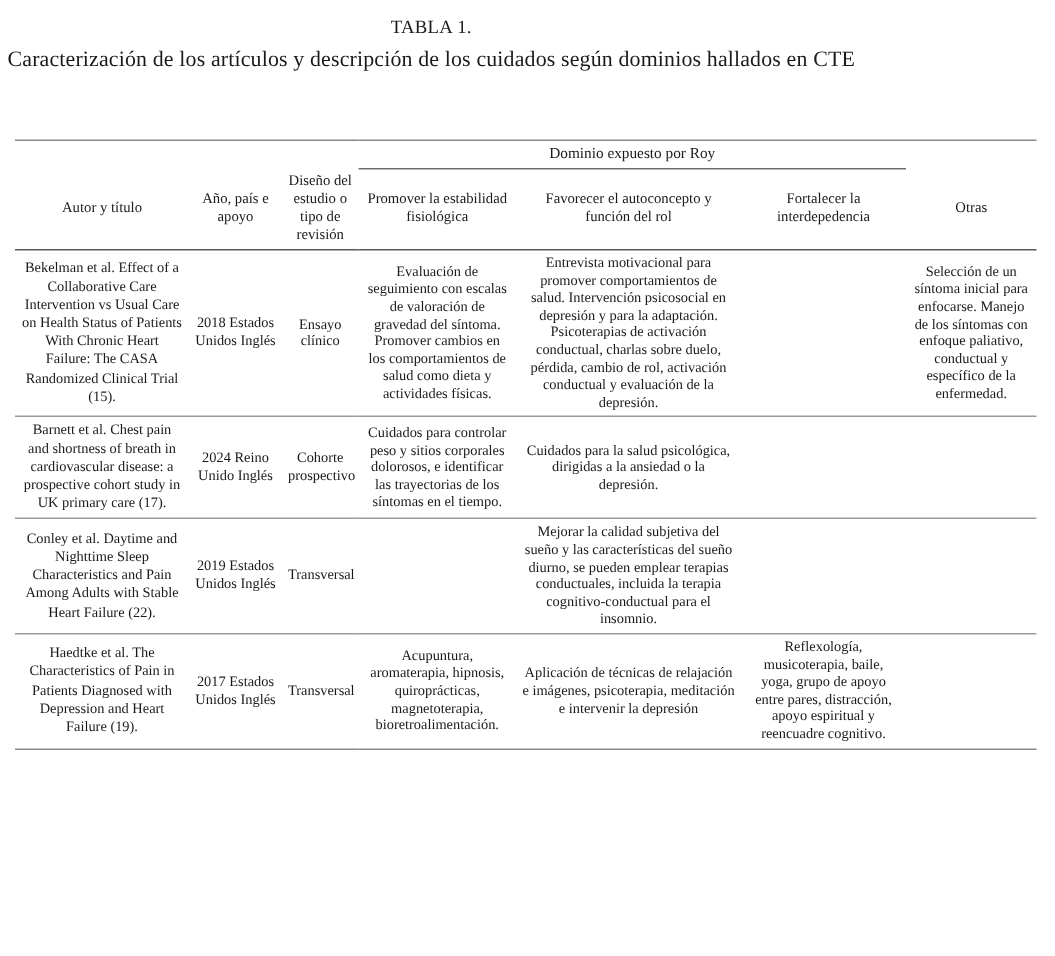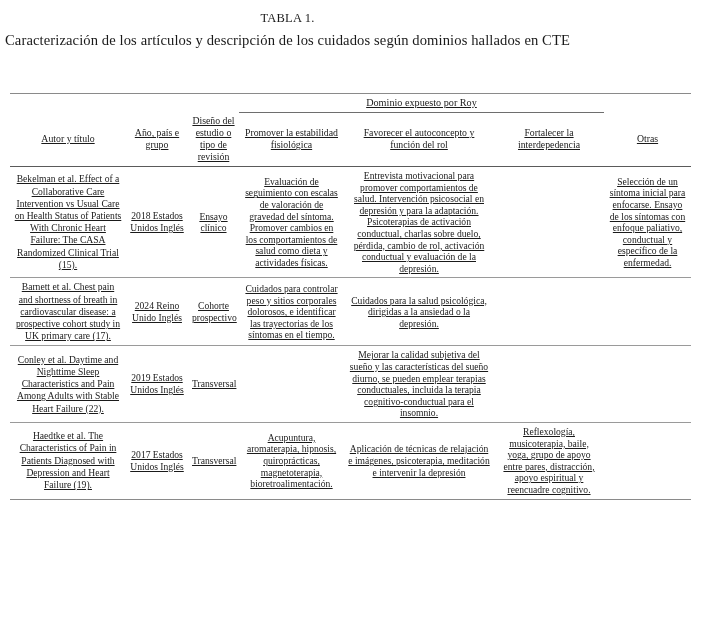--- a/index.html
+++ b/index.html
@@ -45,21 +45,20 @@
     left: 10px;
     top: 93px;
     width: 681px;
   }
   table.data-table {
     width: 681px;
     border-collapse: collapse;
     table-layout: fixed;
     font-size: 9.6px;
     line-height: 11.6px;
-    text-decoration: underline;
   }
   table.data-table td,
   table.data-table th {
     vertical-align: middle;
     text-align: center;
     padding: 3px 4px;
     font-weight: normal;
   }
 
   
@@ -136,38 +135,38 @@
       <thead>
         <tr>
           <th class="rule-top blank-head"></th>
           <th class="rule-top blank-head"></th>
           <th class="rule-top blank-head"></th>
           <th class="rule-top group-head" colspan="3">Dominio expuesto por Roy</th>
           <th class="rule-top blank-head"></th>
         </tr>
         <tr>
           <th class="col-head rule-header">Autor y título</th>
-          <th class="col-head rule-header">Año, país e grupo</th>
+          <th class="col-head rule-header">Año, país e apoyo</th>
           <th class="col-head rule-header">Diseño del estudio o tipo de revisión</th>
           <th class="col-head-span rule-header">Promover la estabilidad fisiológica</th>
           <th class="col-head-span rule-header">Favorecer el autoconcepto y función del rol</th>
           <th class="col-head-span rule-header">Fortalecer la interdepedencia</th>
           <th class="col-head rule-header">Otras</th>
         </tr>
       </thead>
       <tbody>
 
         <tr class="rule-row">
           <td class="cell cell-author">Bekelman et al. Effect of a Collaborative Care Intervention vs Usual Care on Health Status of Patients With Chronic Heart Failure: The CASA Randomized Clinical Trial (15).</td>
           <td class="cell cell-year">2018 Estados Unidos Inglés</td>
           <td class="cell">Ensayo clínico</td>
           <td class="cell">Evaluación de seguimiento con escalas de valoración de gravedad del síntoma. Promover cambios en los comportamientos de salud como dieta y actividades físicas.</td>
           <td class="cell">Entrevista motivacional para promover comportamientos de salud. Intervención psicosocial en depresión y para la adaptación. Psicoterapias de activación conductual, charlas sobre duelo, pérdida, cambio de rol, activación conductual y evaluación de la depresión.</td>
           <td class="cell"></td>
-          <td class="cell">Selección de un síntoma inicial para enfocarse. Ensayo de los síntomas con enfoque paliativo, conductual y específico de la enfermedad.</td>
+          <td class="cell">Selección de un síntoma inicial para enfocarse. Manejo de los síntomas con enfoque paliativo, conductual y específico de la enfermedad.</td>
         </tr>
 
         <tr class="rule-row">
           <td class="cell cell-author">Barnett et al. Chest pain and shortness of breath in cardiovascular disease: a prospective cohort study in UK primary care (17).</td>
           <td class="cell cell-year">2024 Reino Unido Inglés</td>
           <td class="cell">Cohorte prospectivo</td>
           <td class="cell">Cuidados para controlar peso y sitios corporales dolorosos, e identificar las trayectorias de los síntomas en el tiempo.</td>
           <td class="cell">Cuidados para la salud psicológica, dirigidas a la ansiedad o la depresión.</td>
           <td class="cell"></td>
           <td class="cell"></td>

